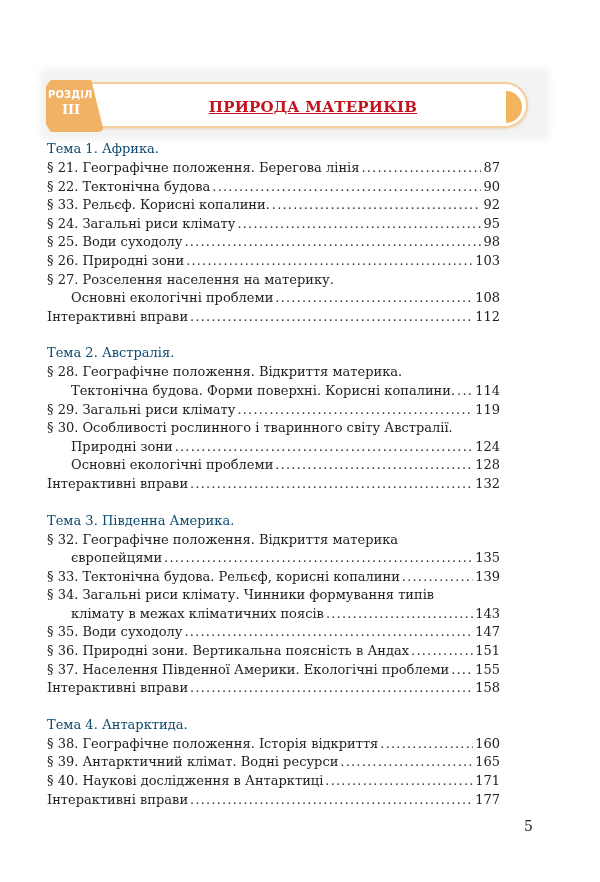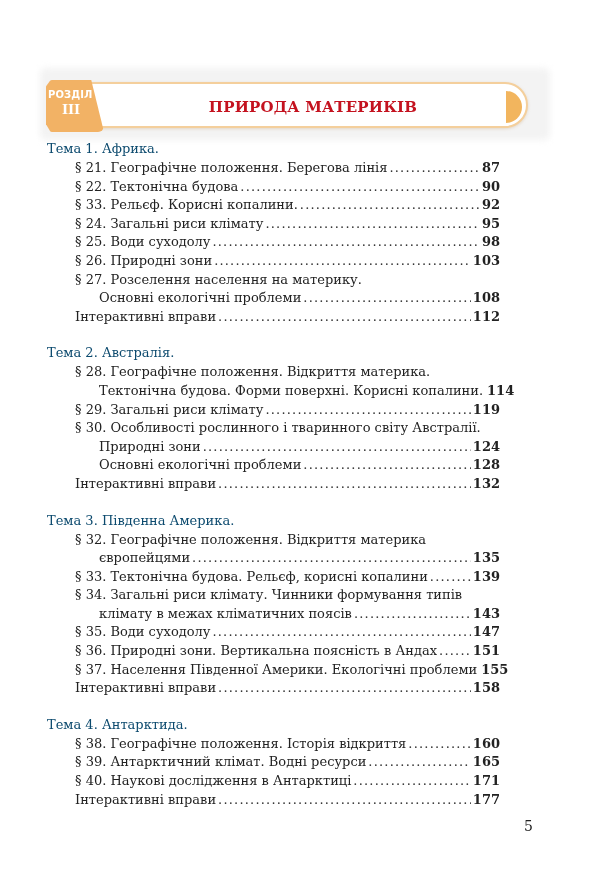--- a/index.html
+++ b/index.html
@@ -58,20 +58,21 @@
       right: 30px;
       top: 0;
       height: 46px;
       line-height: 46px;
       text-align: center;
       font-family: "DejaVu Serif", "Liberation Serif", serif;
       font-weight: bold;
       font-size: 15px;
       color: #c4121f;
       letter-spacing: 0.2px;
+      text-decoration: underline;
     }
     .section-tab {
       position: absolute;
       left: -6px;
       top: 0;
       width: 58px;
       height: 52px;
       background: #f2b265;
       clip-path: polygon(8% 0, 78% 0, 100% 100%, 8% 100%, 0 85%, 0 12%);
       border-radius: 6px;
@@ -123,36 +124,34 @@
     .entry-line {
       display: flex;
       align-items: baseline;
       white-space: nowrap;
     }
     .entry-line.indent {
       padding-left: 24px;
     }
     .entry-text {
       flex: 0 0 auto;
-      margin-left: 28px;
     }
     .dots {
       flex: 1 1 auto;
       overflow: hidden;
       margin: 0 2px;
       color: #333;
       letter-spacing: 1.2px;
     }
     .dots::before {
       content: "................................................................................................................................................................";
     }
     .page-num {
       flex: 0 0 auto;
       text-align: right;
-      font-weight: bold;
     }
     .page-footer {
       position: absolute;
       right: 67px;
       top: 818px;
       font-family: "DejaVu Serif", "Liberation Serif", serif;
       font-size: 14px;
       color: #222;
     }
   </style>

